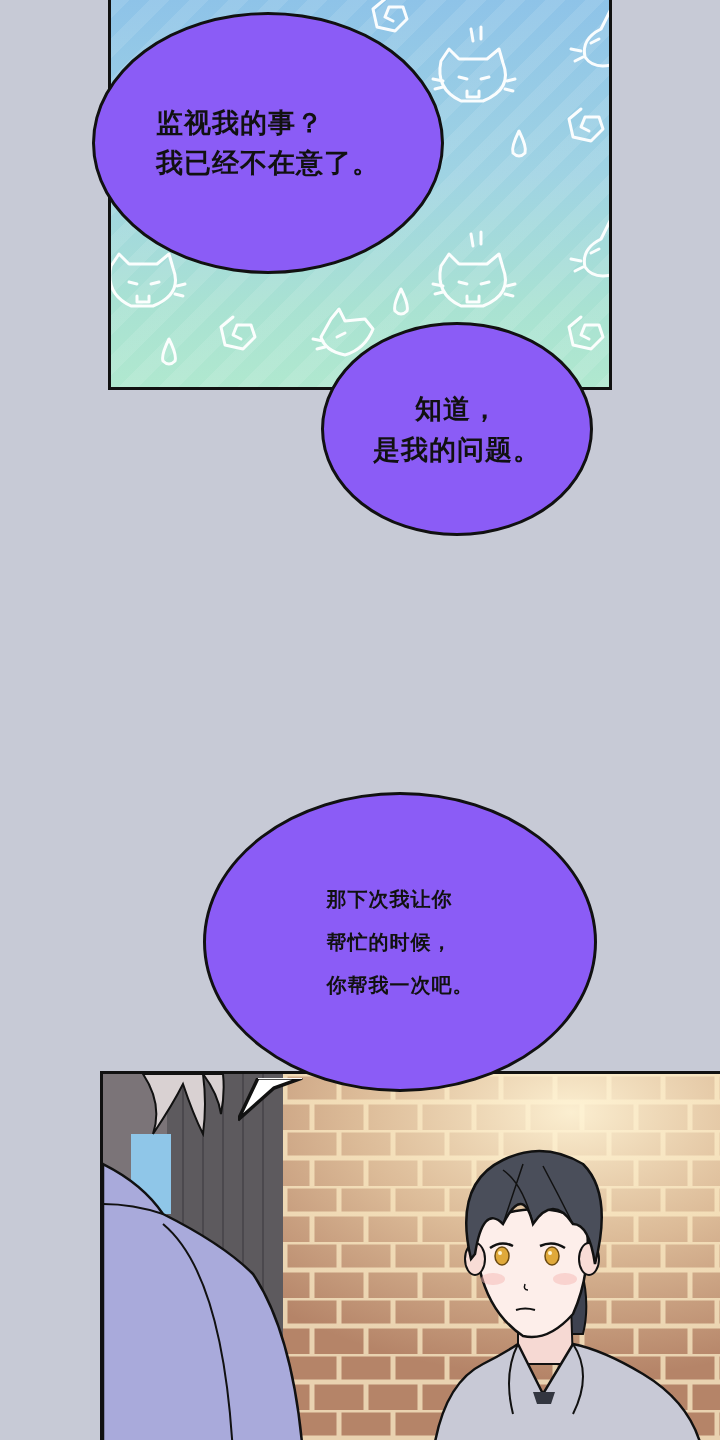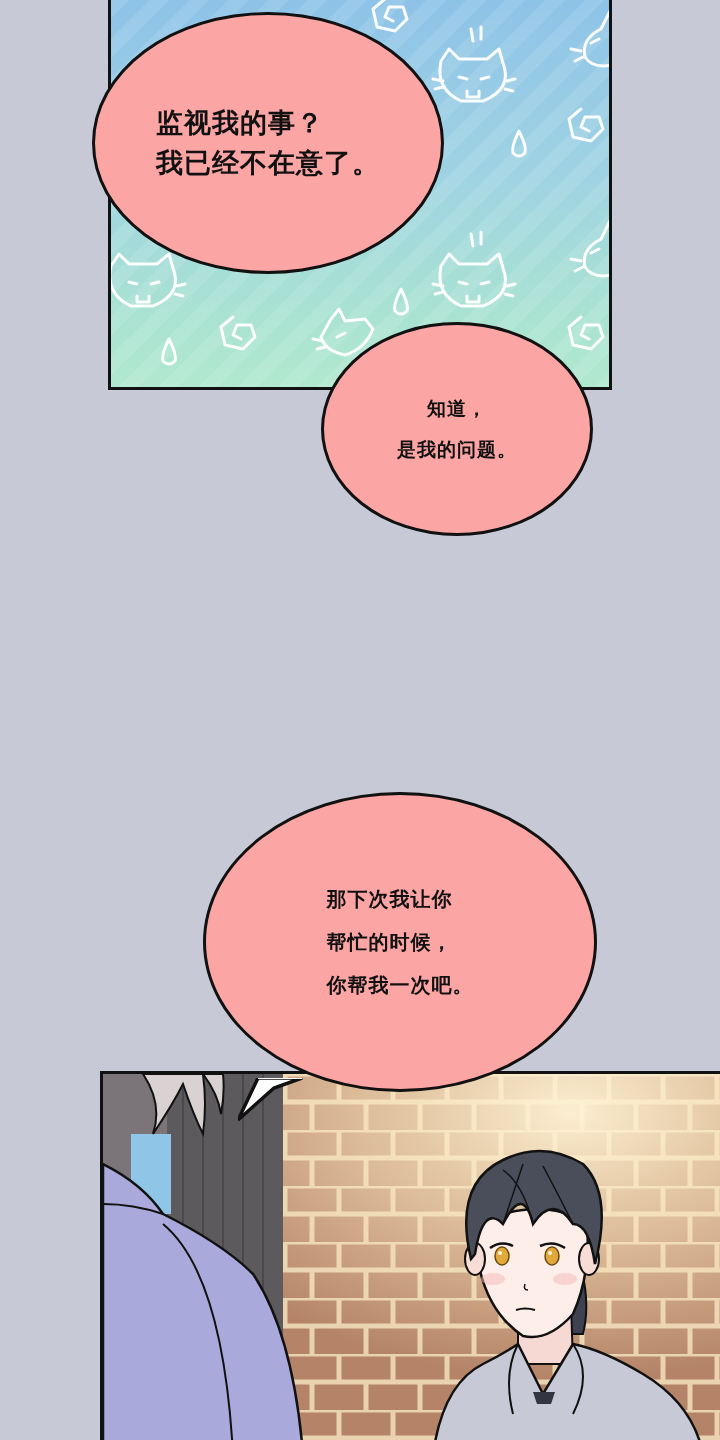--- a/index.html
+++ b/index.html
@@ -14,26 +14,26 @@
     background:
       repeating-linear-gradient(135deg, rgba(255,255,255,0.10) 0 14px, rgba(255,255,255,0) 14px 28px),
       linear-gradient(180deg, #8EC3E8 0%, #9FD3E3 45%, #A9E2D2 80%, #B0E8CF 100%);
   }
   #panel-bottom {
     left: 100px; top: 1071px; width: 624px; height: 380px;
     border-right: none; border-bottom: none;
     background: #B58468;
   }
   .bubble {
-    position: absolute; background: #fca5a5; border: 3.5px solid #111;
+    position: absolute; background: #8b5cf6; border: 3.5px solid #111;
     border-radius: 50%; box-sizing: border-box;
     display: flex; align-items: center; justify-content: center;
   }
   .bubble-text {
-    color: #111; font-weight: bold; font-size: 19px; line-height: 41px;
+    color: #111; font-weight: bold; font-size: 27px; line-height: 41px;
     text-align: left; white-space: pre-line; letter-spacing: 1px;
   }
   #bubble-1 { left: 92px; top: 12px; width: 352px; height: 262px; }
   #bubble-1 .bubble-text { font-size: 27px; line-height: 40px; }
   #bubble-2 { left: 321px; top: 322px; width: 272px; height: 214px; }
   #bubble-2 .bubble-text { text-align: center; }
   #bubble-3 { left: 203px; top: 792px; width: 394px; height: 300px; z-index: 3; }
   #bubble-3 .bubble-text { font-size: 20px; line-height: 43px; }
   #bubble-3-tail { position: absolute; left: 238px; top: 1078px; z-index: 4; }
   svg { display: block; }

